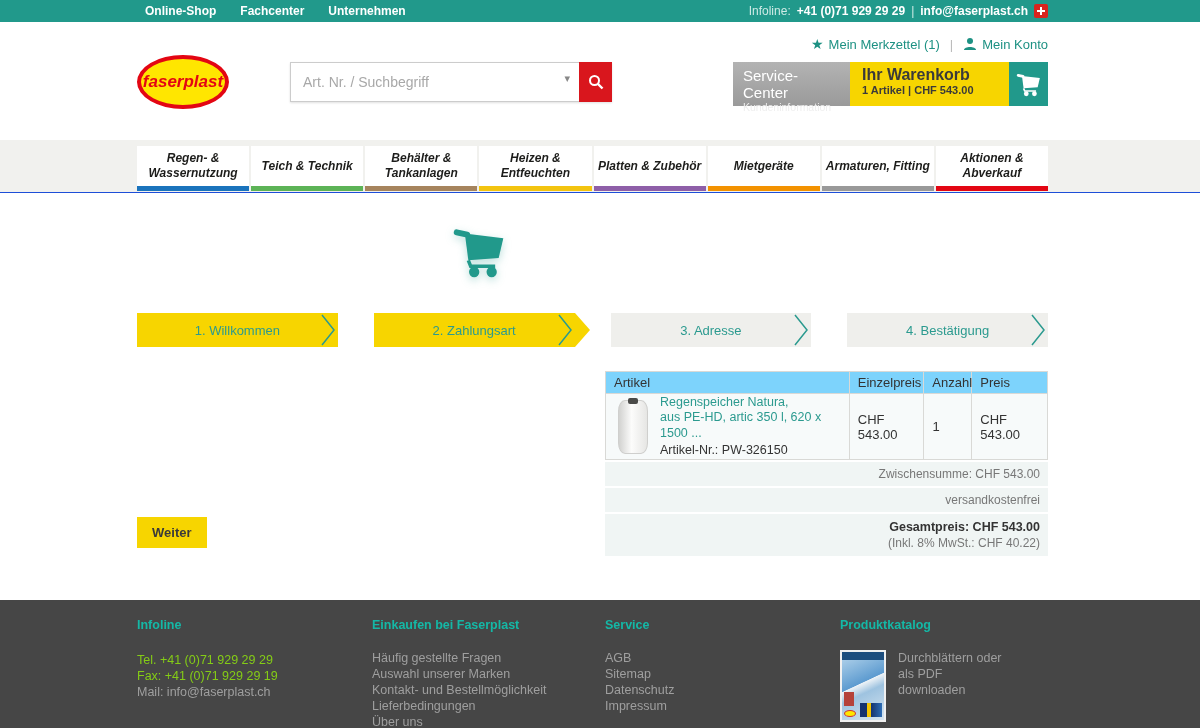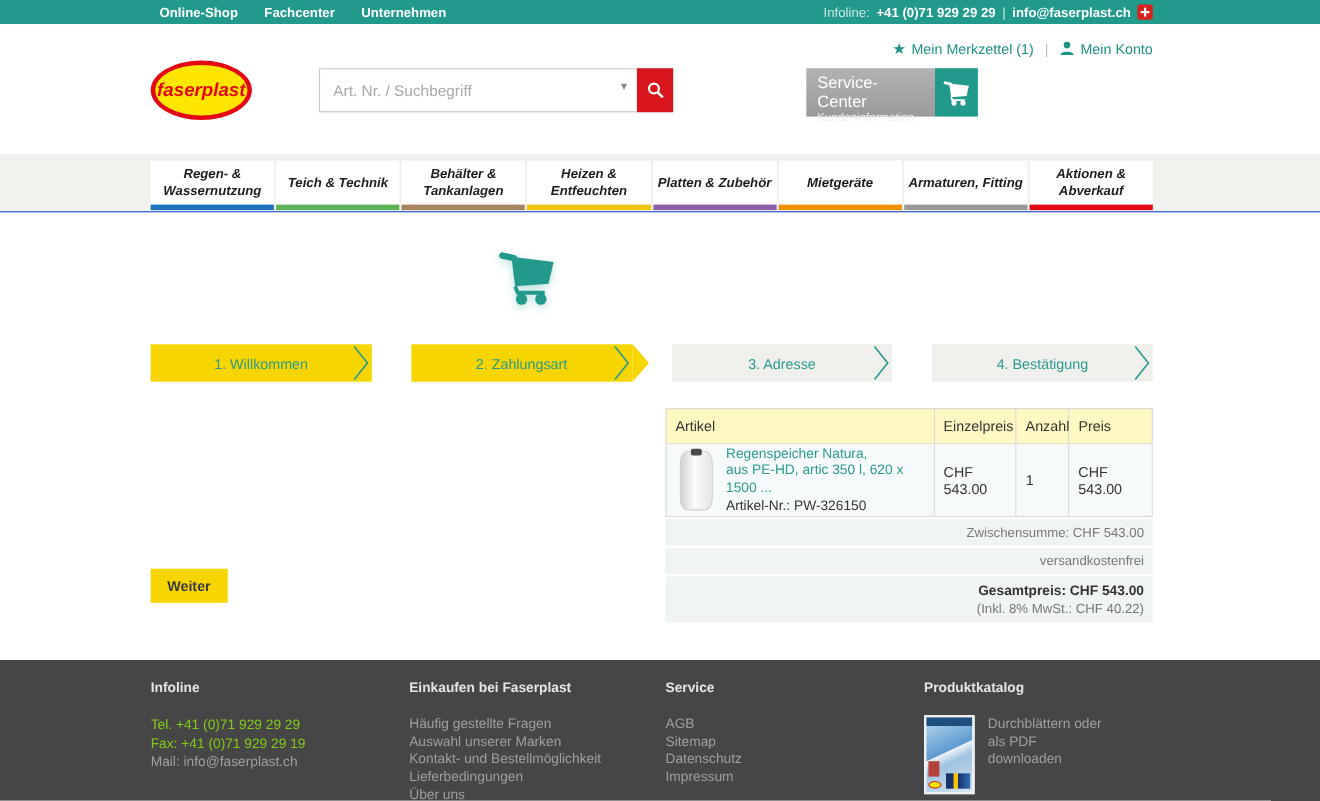--- a/index.html
+++ b/index.html
@@ -82,21 +82,21 @@
   .radio-row { display:flex; align-items:center; gap:8px; margin-bottom:8px; font-size:13px;
                color:#333; cursor:pointer; }
   .radio-row input { accent-color:#444; width:13px; height:13px; }
 
   .weiter-btn { position:absolute; left:137px; top:517px; background:#f7d500; border:none;
                 padding:8px 15px; font-size:13px; font-weight:700; color:#3a3a3a; cursor:pointer;
                 font-family:"Liberation Sans",sans-serif; }
 
   
   .cart-tbl { position:absolute; left:605px; top:371px; width:443px; font-size:13px; color:#333; }
-  .tbl-head { display:flex; background:#fef9c3; border:1px solid #d9d9d6; height:33px; }
+  .tbl-head { display:flex; background:#7dd3fc; border:1px solid #d9d9d6; height:23px; }
   .tbl-head > div { display:flex; align-items:center; padding-left:8px; border-right:1px solid #d9d9d6; }
   .tbl-head > div:last-child { border-right:none; }
   .tbl-row { display:flex; background:#f7fafa; border:1px solid #d9d9d6; border-top:none; height:66px; }
   .tbl-row > div { padding:6px 8px; border-right:1px solid #d9d9d6; display:flex; align-items:center; }
   .tbl-row > div:last-child { border-right:none; }
   .c-artikel { width:245px; } .c-einzel { width:75px; } .c-anzahl { width:48px; } .c-preis { width:75px; }
   .tbl-row .c-artikel { align-items:center; gap:12px; }
   .prod-thumb { width:30px; height:54px; background:linear-gradient(90deg,#d2d2d0,#fcfcfb 45%,#e6e6e4);
                 border:1px solid #cfcfcd; border-radius:7px/11px; position:relative; flex:none; margin-left:4px; }
   .prod-thumb::before { content:""; position:absolute; top:-3px; left:9px; width:10px; height:6px;
@@ -106,21 +106,21 @@
   .prod-nr { color:#333; font-size:12.5px; }
   .tot-row { background:#f0f5f4; margin-top:2px; padding:5px 8px; text-align:right;
              font-size:12px; color:#777; }
   .tot-row.grand { padding:6px 8px; }
   .tot-row.grand .g1 { font-weight:700; color:#333; font-size:12.5px; }
   .tot-row.grand .g2 { color:#777; margin-top:2px; }
 
   
   .footer { position:absolute; top:600px; left:0; width:1200px; height:128px; background:#464646; }
   .fcol { position:absolute; top:18px; }
-  .fcol h4 { color:#e5e5e5; font-size:12.5px; font-weight:700; margin-bottom:18px; }
+  .fcol h4 { color:#14b8a6; font-size:12.5px; font-weight:700; margin-bottom:18px; }
   .fcol a { display:block; color:#9f9f9f; font-size:12.5px; text-decoration:none; line-height:16px; }
   .fcol .plain { color:#84cc16; font-size:12.5px; line-height:16px; }
   .fcol1 { left:137px; } .fcol2 { left:372px; } .fcol3 { left:605px; } .fcol4 { left:840px; }
   .cat-wrap { display:flex; gap:12px; }
   .cat-thumb { width:46px; height:72px; background:#fff; border:2px solid #f0f0f0; position:relative;
                overflow:hidden; flex:none; }
   .cat-thumb .band { position:absolute; top:0; left:0; right:0; height:8px; background:#1d4e7e; }
   .cat-thumb .img { position:absolute; top:8px; left:0; right:0; bottom:0;
         background:linear-gradient(155deg,#a9cde8 0%,#5d9bd0 40%,#eef3f7 41%,#9ec3e0 55%,#d7e5f0 100%); }
   .cat-thumb .photo { position:absolute; left:2px; bottom:14px; width:10px; height:14px; background:#b5423a; }
@@ -179,20 +179,24 @@
           <path d="M1 13 C1 9 13 9 13 13 Z" fill="#1d9183"></path>
         </svg>
         <span>Mein Konto</span>
       </a>
     </div>
 
     <div class="hdr-buttons">
       <div class="btn-service">
         <div class="t1">Service-Center</div>
         <div class="t2">Kundeninformation</div>
+      </div>
+      <div class="btn-cartinfo">
+        <div class="t1">Ihr Warenkorb</div>
+        <div class="t2">1 Artikel | CHF 543.00</div>
       </div>
       <div class="btn-cart">
         <svg class="icon-svg" width="26" height="26" viewBox="0 0 48 48">
           <path d="M4 8 L13 10" stroke="#fff" stroke-width="5" stroke-linecap="round"></path>
           <path d="M11 9 L44 13 L40 30 L14 32 Z" fill="#fff"></path>
           <path d="M14 32 L16 37 L37 37" stroke="#fff" stroke-width="3" fill="none"></path>
           <circle cx="19" cy="42" r="4.4" fill="#fff"></circle>
           <circle cx="34" cy="42" r="4.4" fill="#fff"></circle>
         </svg>
       </div>

